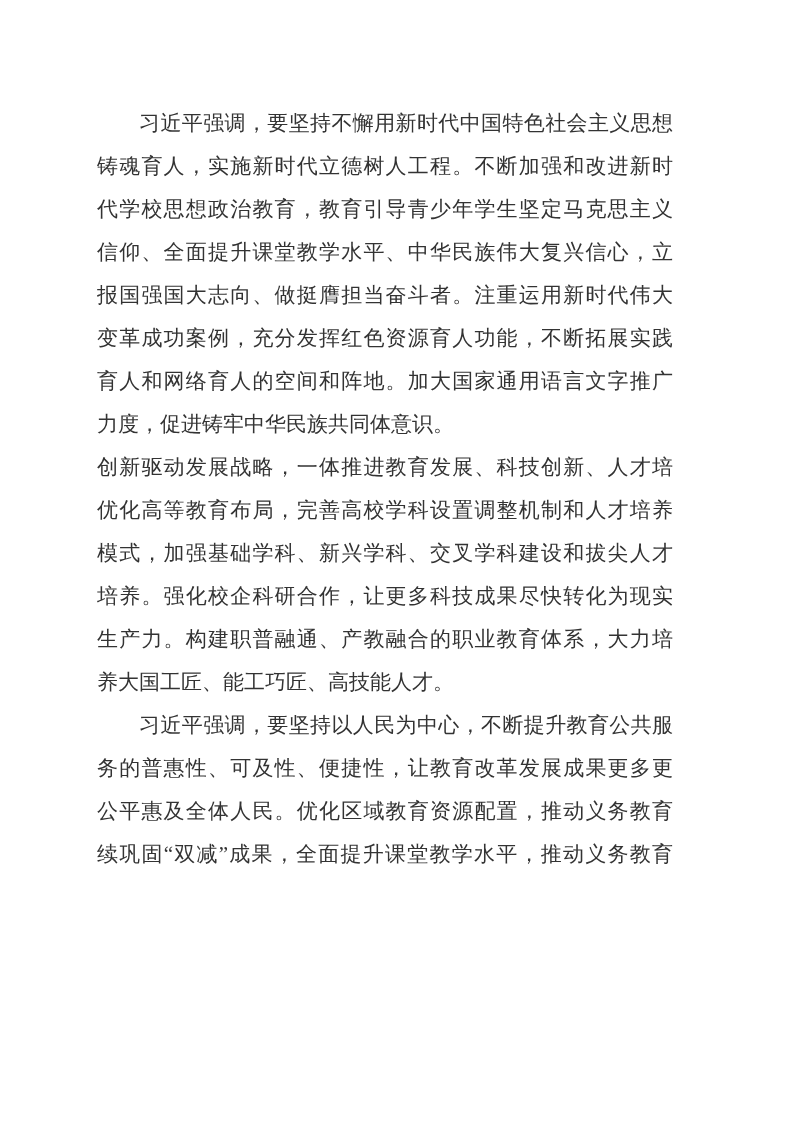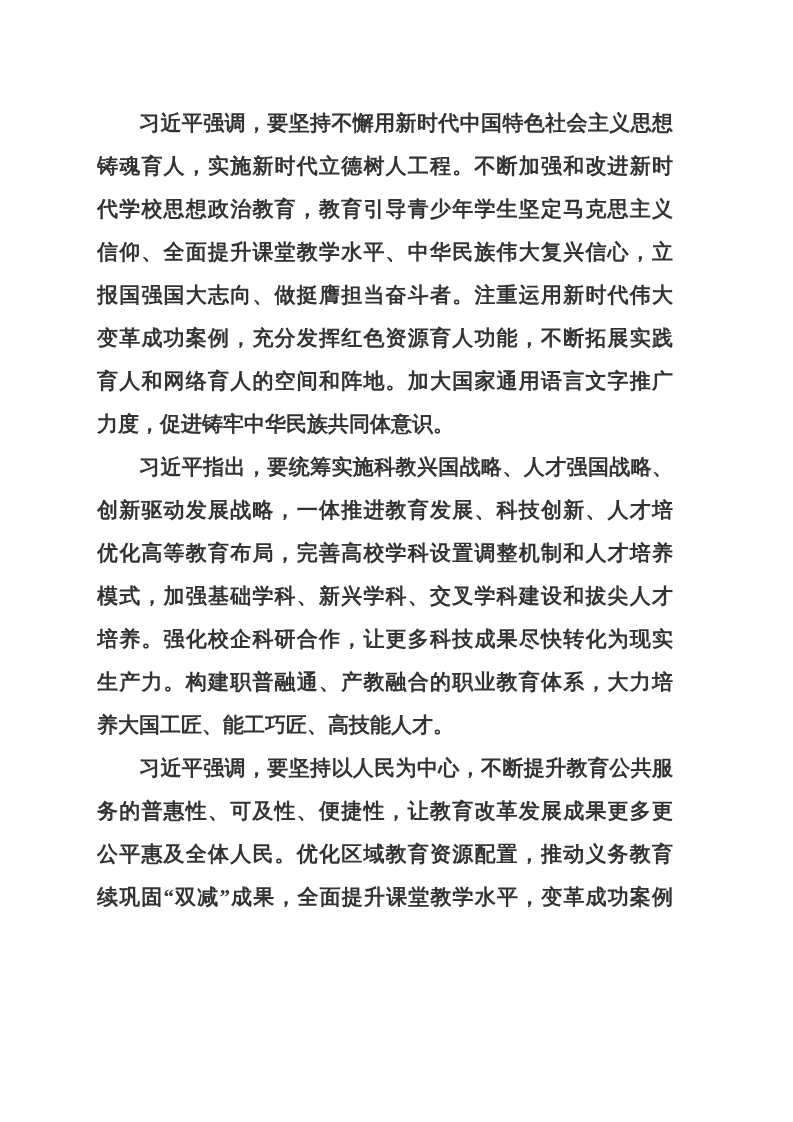--- a/index.html
+++ b/index.html
@@ -23,21 +23,21 @@
     color: var(--text-color, #333333);
   }
   .paragraph {
     margin: 0;
     padding: 0;
   }
   .line {
     height: 43px;
     line-height: 43px;
     font-size: 21px;
-    font-weight: bold;
+    font-weight: normal;
     text-align: justify;
     text-align-last: justify;
     text-justify: inter-character;
     overflow: hidden;
   }
   .line.first {
     padding-left: 42px; 
   }
   .line.flush-left {
     text-align-last: left;
@@ -52,28 +52,27 @@
         <div class="line first">习近平强调，要坚持不懈用新时代中国特色社会主义思想</div>
         <div class="line">铸魂育人，实施新时代立德树人工程。不断加强和改进新时</div>
         <div class="line">代学校思想政治教育，教育引导青少年学生坚定马克思主义</div>
         <div class="line">信仰、全面提升课堂教学水平、中华民族伟大复兴信心，立</div>
         <div class="line">报国强国大志向、做挺膺担当奋斗者。注重运用新时代伟大</div>
         <div class="line">变革成功案例，充分发挥红色资源育人功能，不断拓展实践</div>
         <div class="line">育人和网络育人的空间和阵地。加大国家通用语言文字推广</div>
         <div class="line flush-left">力度，促进铸牢中华民族共同体意识。</div>
       </div>
       <div class="paragraph">
-        <div class="line first">习近平指出，要统筹实施科教兴国战略、人才强国战略、</div>
         <div class="line">创新驱动发展战略，一体推进教育发展、科技创新、人才培</div>
         <div class="line">优化高等教育布局，完善高校学科设置调整机制和人才培养</div>
         <div class="line">模式，加强基础学科、新兴学科、交叉学科建设和拔尖人才</div>
         <div class="line">培养。强化校企科研合作，让更多科技成果尽快转化为现实</div>
         <div class="line">生产力。构建职普融通、产教融合的职业教育体系，大力培</div>
         <div class="line flush-left">养大国工匠、能工巧匠、高技能人才。</div>
       </div>
       <div class="paragraph">
         <div class="line first">习近平强调，要坚持以人民为中心，不断提升教育公共服</div>
         <div class="line">务的普惠性、可及性、便捷性，让教育改革发展成果更多更</div>
         <div class="line">公平惠及全体人民。优化区域教育资源配置，推动义务教育</div>
-        <div class="line">续巩固“双减”成果，全面提升课堂教学水平，变革成功案例</div>
+        <div class="line">续巩固“双减”成果，全面提升课堂教学水平，推动义务教育</div>
       </div>
     </div>
 </div>
 
 </body></html>

